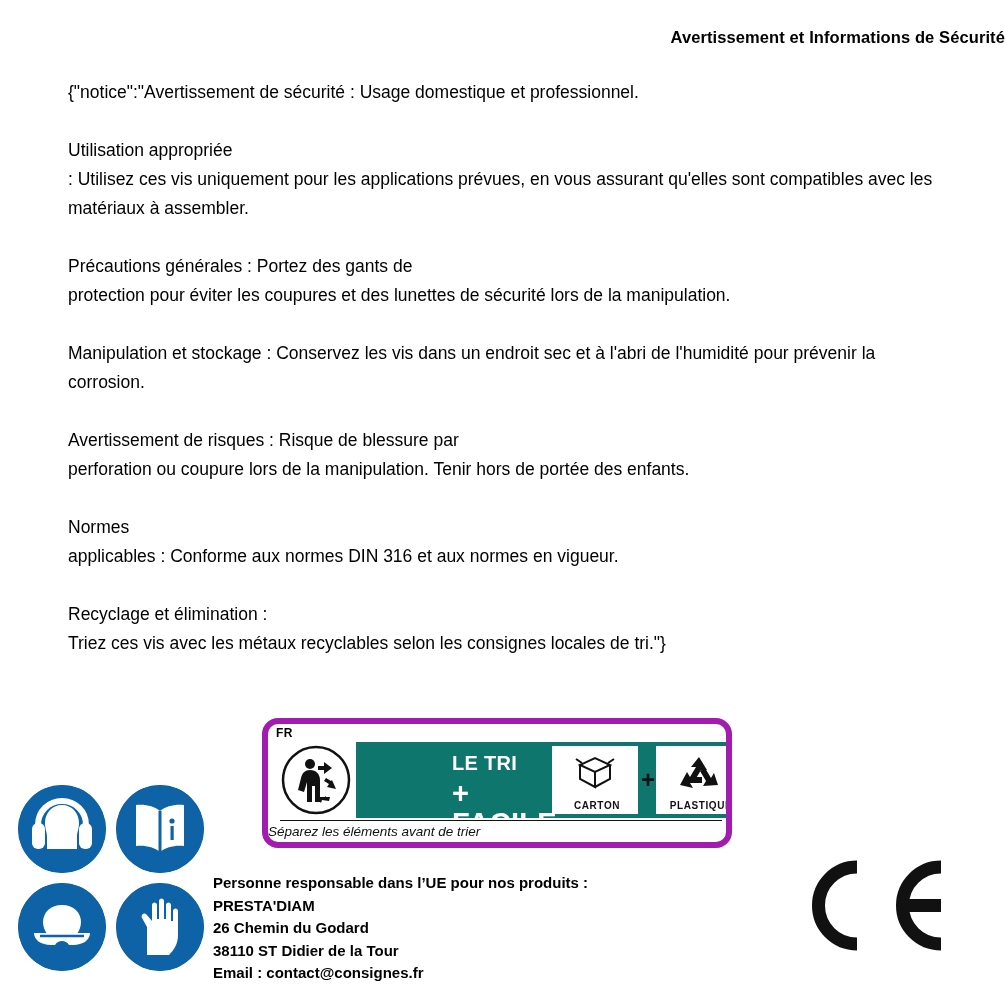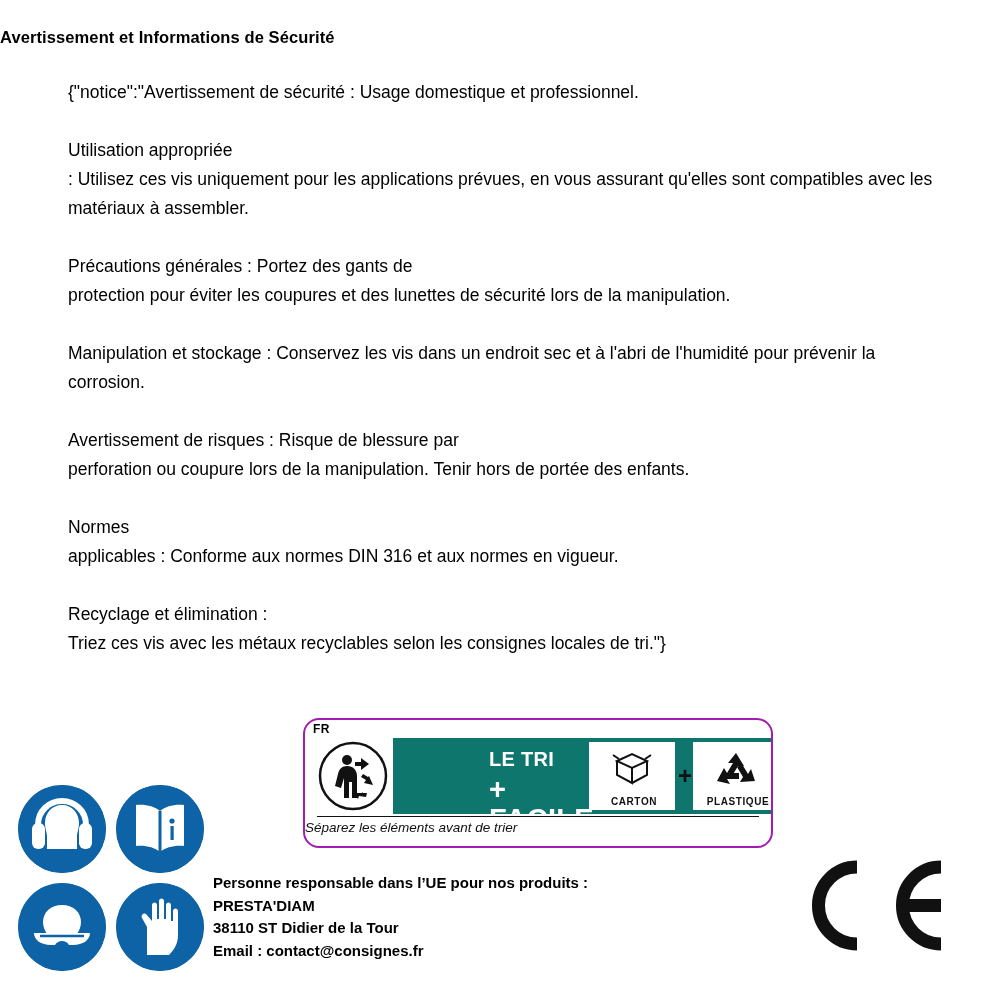--- a/index.html
+++ b/index.html
@@ -18,21 +18,21 @@
   .page {
     position: relative;
     width: 1005px;
     height: 1005px;
   }
   .doc-title {
     position: absolute;
     top: 28px;
     left: 0;
     width: 1005px;
-    text-align: left;
+    text-align: right;
     font-size: 16.5px;
     font-weight: bold;
     letter-spacing: 0.1px;
   }
   .notice-body {
     position: absolute;
     top: 78px;
     left: 68px;
     width: 880px;
     font-size: 17.5px;
@@ -63,26 +63,25 @@
   .picto.p4 { left: 98px; top: 98px; }
   .picto svg { display: block; }
 
   
   .tri-banner {
     position: absolute;
     left: 262px;
     top: 718px;
     width: 470px;
     height: 130px;
-    border: 2px solid #a21caf;
+    border: 6px solid #a21caf;
     border-radius: 16px;
     background: #ffffff;
     box-sizing: border-box;
     overflow: hidden;
-    margin-left: 41px;
   }
   .tri-fr {
     position: absolute;
     left: 8px;
     top: 2px;
     font-size: 12px;
     font-weight: bold;
     letter-spacing: 0.5px;
   }
   .tri-inner {
@@ -302,20 +301,21 @@
       </div>
     </div>
 
     <div class="tri-sep-line"></div>
     <div class="tri-footer">Séparez les éléments avant de trier</div>
   </div>
 
   <div class="resp-block">
     <div>Personne responsable dans l’UE pour nos produits :</div>
     <div>PRESTA'DIAM</div>
+    <div>26 Chemin du Godard</div>
     <div>38110 ST Didier de la Tour</div>
     <div>Email : contact@consignes.fr</div>
   </div>
 
   <div class="ce-mark">
     <svg width="160" height="105" viewBox="0 0 160 105">
       <path d="M62 14a38 38 0 1 0 0 77" fill="none" stroke="#111" stroke-width="13"></path>
       <path d="M146 14a38 38 0 1 0 0 77" fill="none" stroke="#111" stroke-width="13"></path>
       <rect x="112" y="46" width="34" height="13" fill="#111"></rect>
     </svg>

